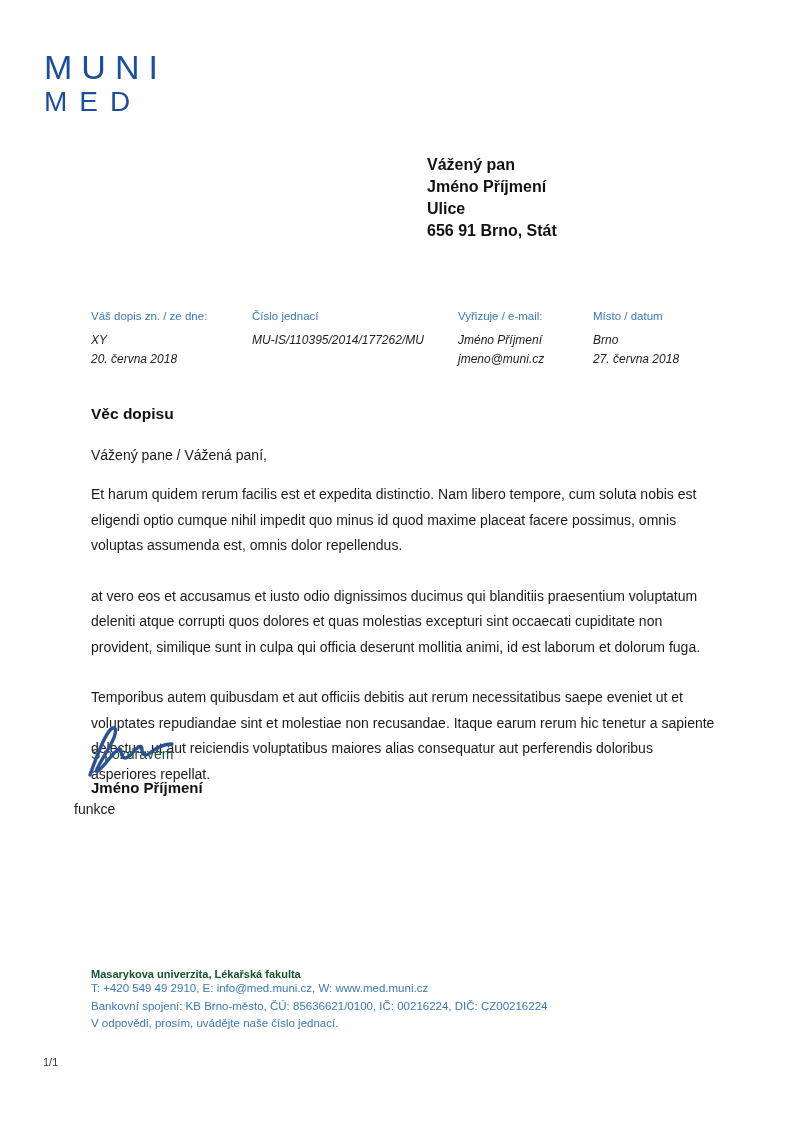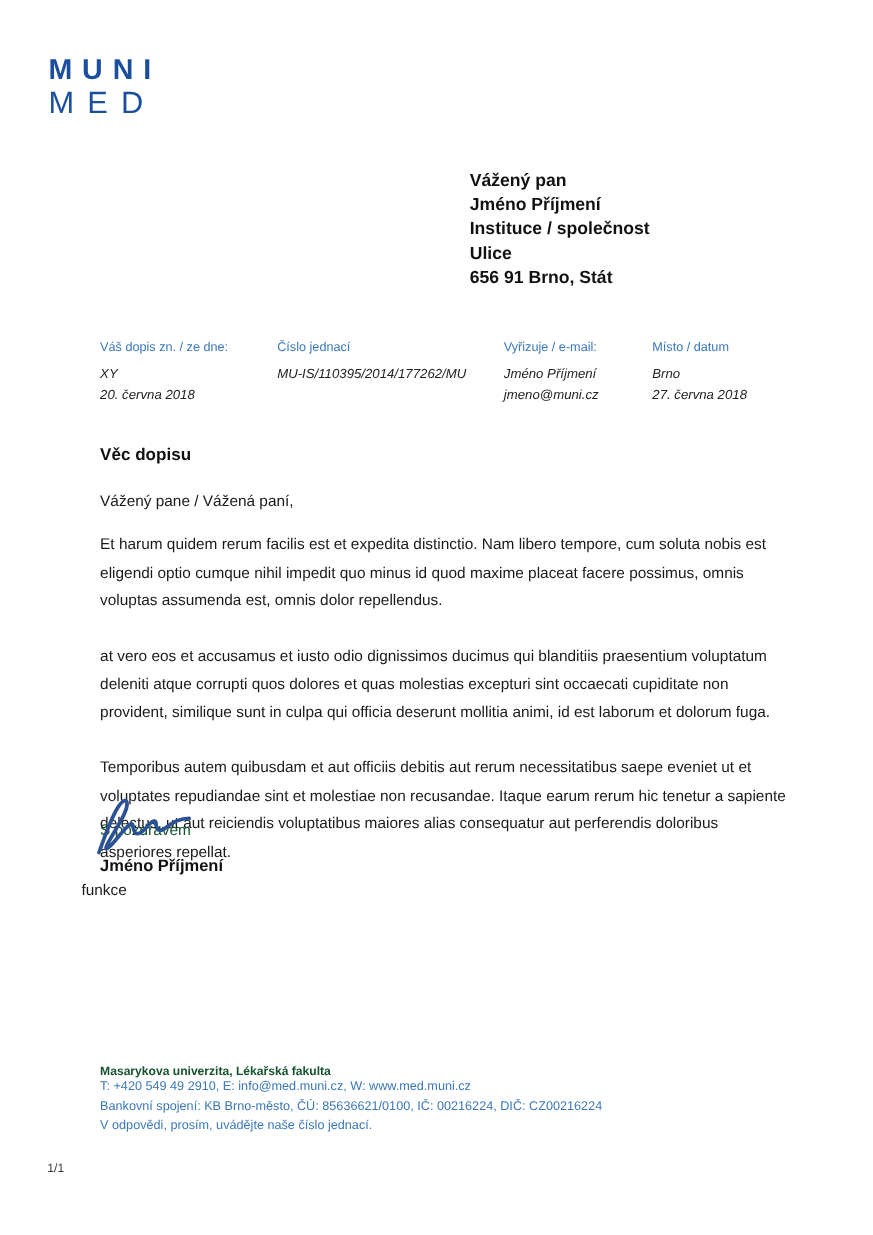--- a/index.html
+++ b/index.html
@@ -6,21 +6,21 @@
   body {
     width: 794px; height: 1123px;
     font-family: "Liberation Sans", sans-serif;
     color: #1a1a1a;
     -webkit-font-smoothing: antialiased;
   }
   .page { position: relative; width: 794px; height: 1123px; overflow: hidden; background: #fff; }
 
   
   .logo { position: absolute; left: 44px; top: 50px; color: #1b4f9e; line-height: 1; }
-  .logo-line1 { font-size: 26px; font-weight: 700; letter-spacing: 9px; }
+  .logo-line1 { font-size: 34px; font-weight: 400; letter-spacing: 9px; }
   .logo-line2 { font-size: 28px; font-weight: 400; letter-spacing: 12px; margin-top: 4px; }
 
   
   .recipient { position: absolute; left: 427px; top: 154px; font-size: 16px; font-weight: 700; line-height: 22px; color: #111; }
 
   
   .refrow { position: absolute; left: 91px; top: 310px; width: 660px; height: 60px; }
   .refcol { position: absolute; top: 0; }
   .refcol.c0 { left: 0; }
   .refcol.c1 { left: 161px; }
@@ -53,21 +53,20 @@
 <div class="page">
 
   <div class="logo">
     <div class="logo-line1">MUNI</div>
     <div class="logo-line2">MED</div>
   </div>
 
   <div class="recipient">
     <div>Vážený pan</div>
     <div>Jméno Příjmení</div>
-    <div>Instituce / společnost</div>
     <div>Ulice</div>
     <div>656 91 Brno, Stát</div>
   </div>
 
   <div class="refrow">
     <div class="refcol c0">
       <div class="reflabel">Váš dopis zn. / ze dne:</div>
       <div class="refval">XY</div>
       <div class="refval">20. června 2018</div>
     </div>

